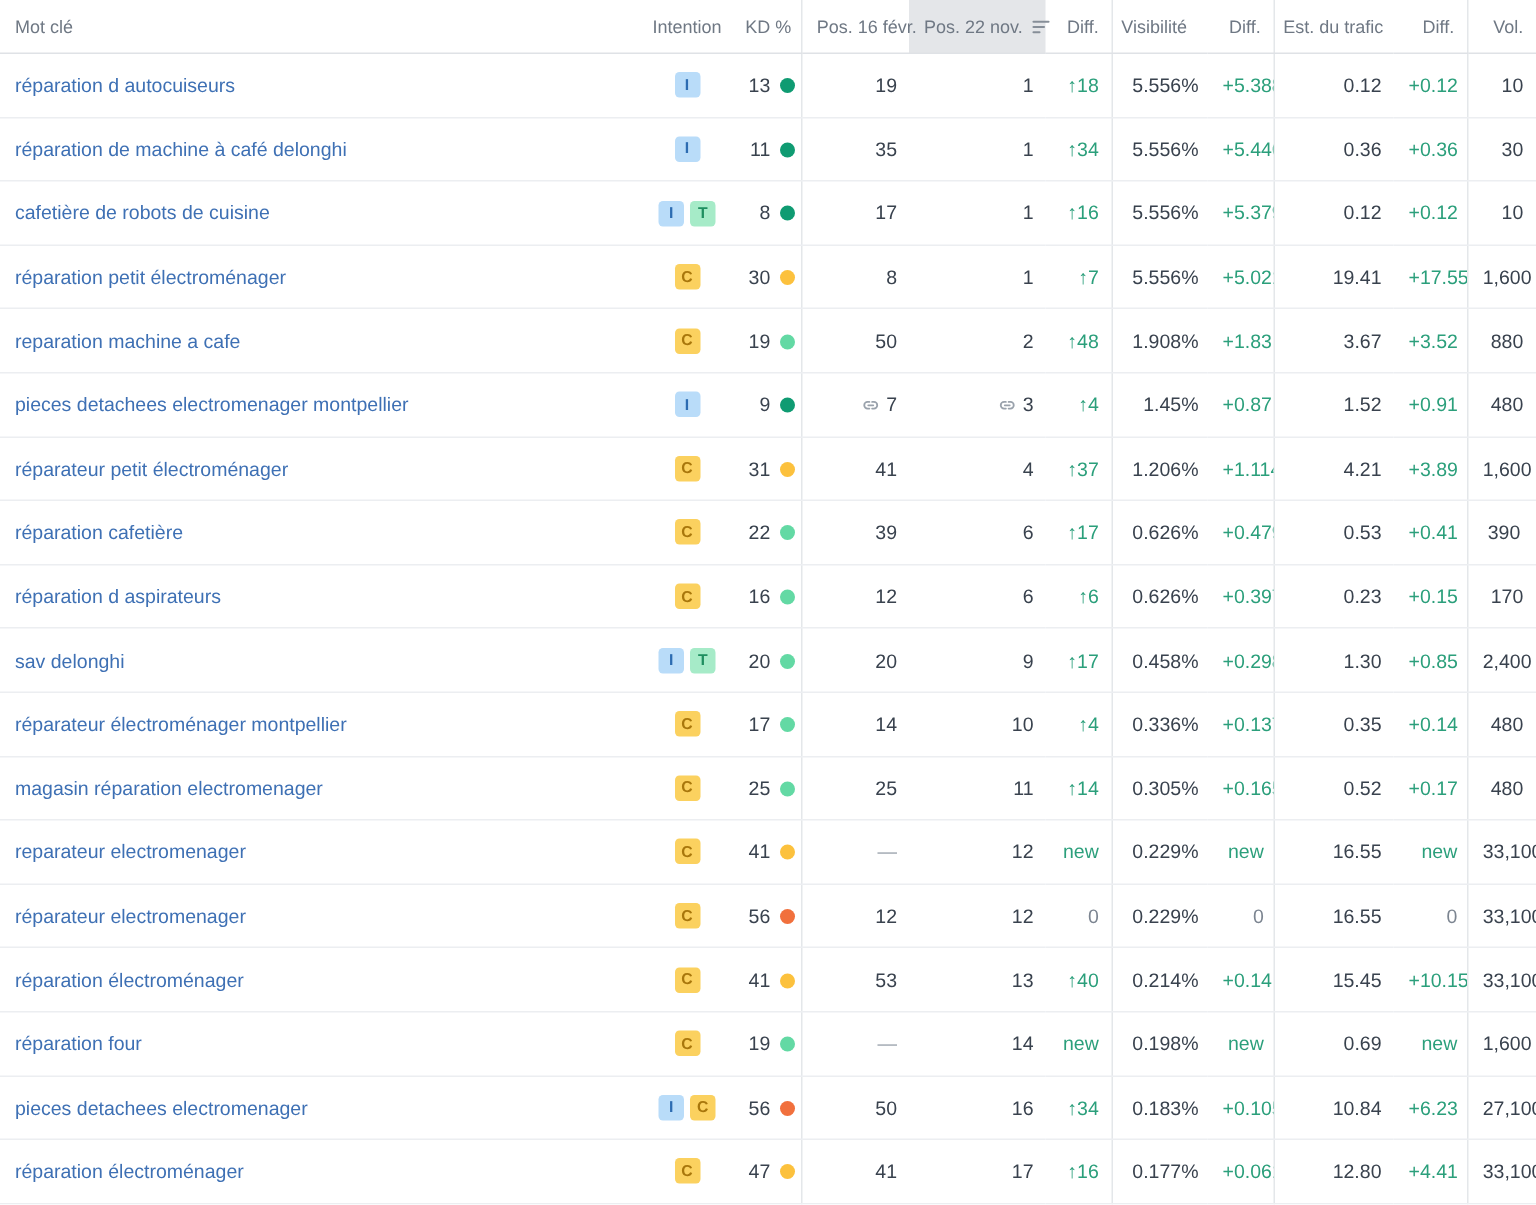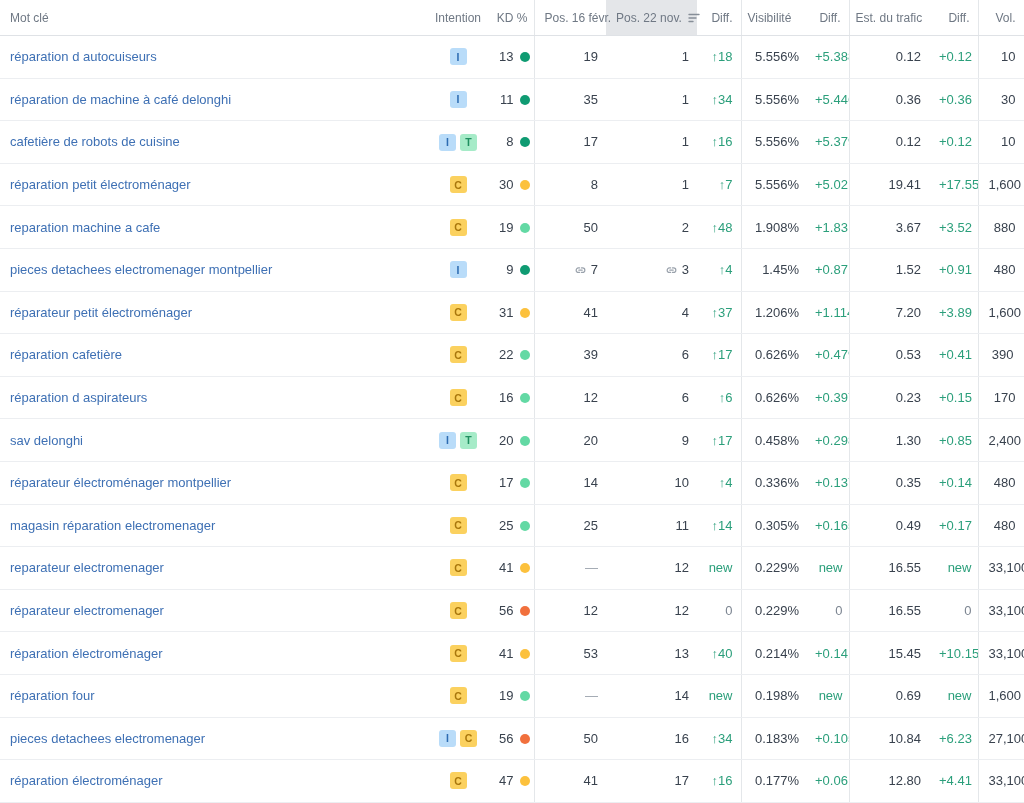--- a/index.html
+++ b/index.html
@@ -170,21 +170,21 @@
       </tr>
       <tr>
         <td class="aL c-kw"><a class="kw" href="#">réparateur petit électroménager</a></td>
         <td class="aC"><span class="badge" style="background: rgb(251, 209, 95); color: rgb(169, 119, 12);">C</span></td>
         <td class="aR bR" style="padding-right:4px"><span class="kd-num">31</span><span class="kd-dot" style="background: rgb(252, 193, 61);"></span></td>
         <td class="aR" style="padding-right:8px"><span class="">41</span></td>
         <td class="aR" style="padding-right:8px"><span class="">4</span></td>
         <td class="aR bR" style="padding-right:8px"><span class="pos">↑37</span></td>
         <td class="aR" style="padding-right:6px"><span>1.206%</span></td>
         <td class="aR bR" style="padding-right:6px"><span class="pos">+1.114</span></td>
-        <td class="aR" style="padding-right:8px"><span>7.20</span></td>
+        <td class="aR" style="padding-right:8px"><span>4.21</span></td>
         <td class="aR bR" style="padding-right:6px"><span class="pos">+3.89</span></td>
         <td class="aR" style="padding-right:8px"><span>1,600</span></td>
       </tr>
       <tr>
         <td class="aL c-kw"><a class="kw" href="#">réparation cafetière</a></td>
         <td class="aC"><span class="badge" style="background: rgb(251, 209, 95); color: rgb(169, 119, 12);">C</span></td>
         <td class="aR bR" style="padding-right:4px"><span class="kd-num">22</span><span class="kd-dot" style="background: rgb(99, 217, 164);"></span></td>
         <td class="aR" style="padding-right:8px"><span class="">39</span></td>
         <td class="aR" style="padding-right:8px"><span class="">6</span></td>
         <td class="aR bR" style="padding-right:8px"><span class="pos">↑17</span></td>
@@ -235,21 +235,21 @@
       </tr>
       <tr>
         <td class="aL c-kw"><a class="kw" href="#">magasin réparation electromenager</a></td>
         <td class="aC"><span class="badge" style="background: rgb(251, 209, 95); color: rgb(169, 119, 12);">C</span></td>
         <td class="aR bR" style="padding-right:4px"><span class="kd-num">25</span><span class="kd-dot" style="background: rgb(99, 217, 164);"></span></td>
         <td class="aR" style="padding-right:8px"><span class="">25</span></td>
         <td class="aR" style="padding-right:8px"><span class="">11</span></td>
         <td class="aR bR" style="padding-right:8px"><span class="pos">↑14</span></td>
         <td class="aR" style="padding-right:6px"><span>0.305%</span></td>
         <td class="aR bR" style="padding-right:6px"><span class="pos">+0.165</span></td>
-        <td class="aR" style="padding-right:8px"><span>0.49</span></td>
+        <td class="aR" style="padding-right:8px"><span>0.52</span></td>
         <td class="aR bR" style="padding-right:6px"><span class="pos">+0.17</span></td>
         <td class="aR" style="padding-right:8px"><span>480</span></td>
       </tr>
       <tr>
         <td class="aL c-kw"><a class="kw" href="#">reparateur electromenager</a></td>
         <td class="aC"><span class="badge" style="background: rgb(251, 209, 95); color: rgb(169, 119, 12);">C</span></td>
         <td class="aR bR" style="padding-right:4px"><span class="kd-num">41</span><span class="kd-dot" style="background: rgb(252, 193, 61);"></span></td>
         <td class="aR" style="padding-right:8px"><span class="dash">—</span></td>
         <td class="aR" style="padding-right:8px"><span class="">12</span></td>
         <td class="aR bR" style="padding-right:8px"><span class="pos">new</span></td>

